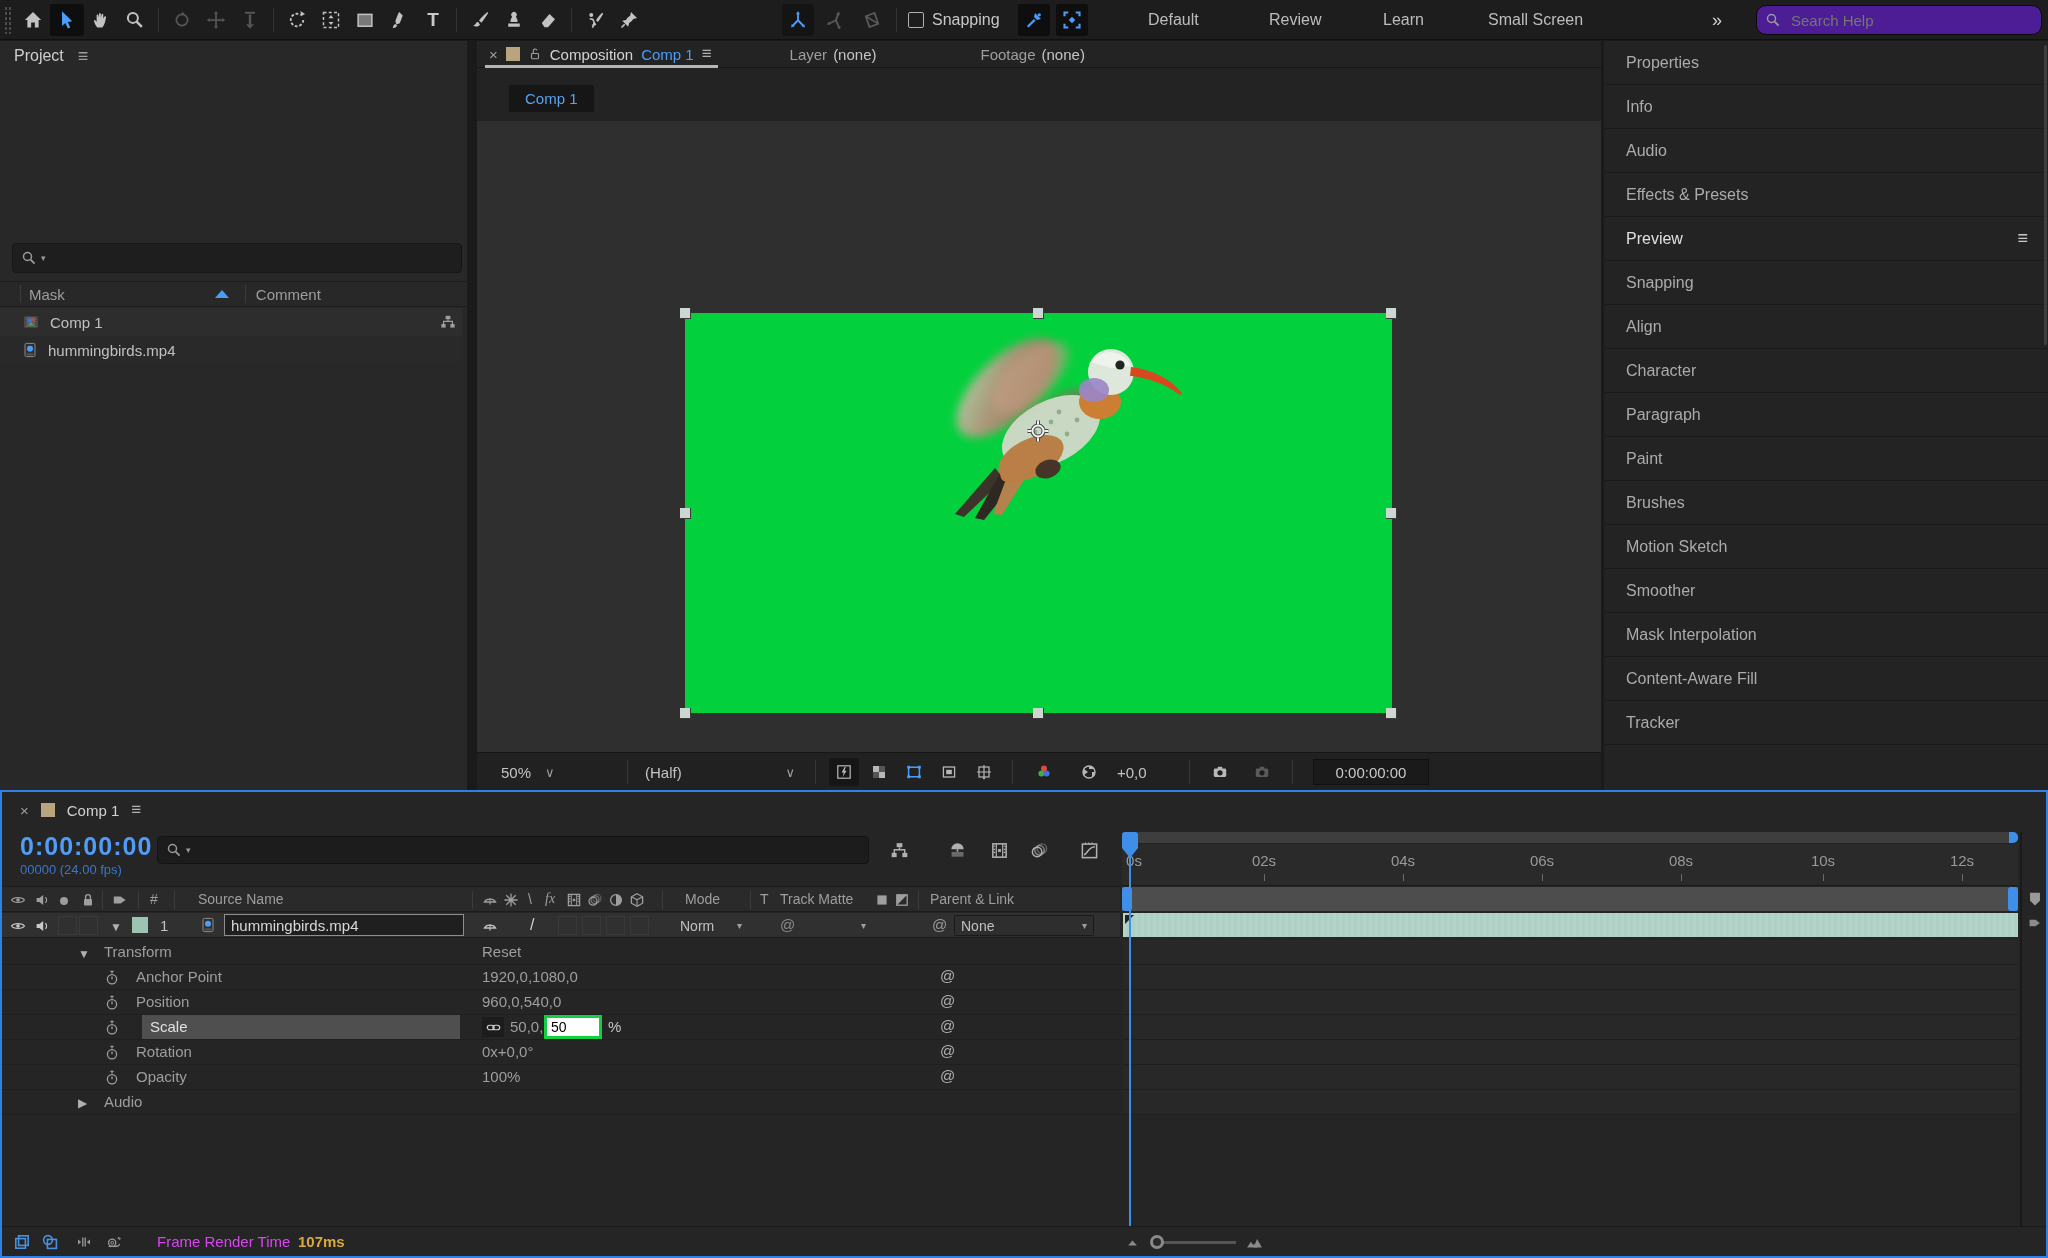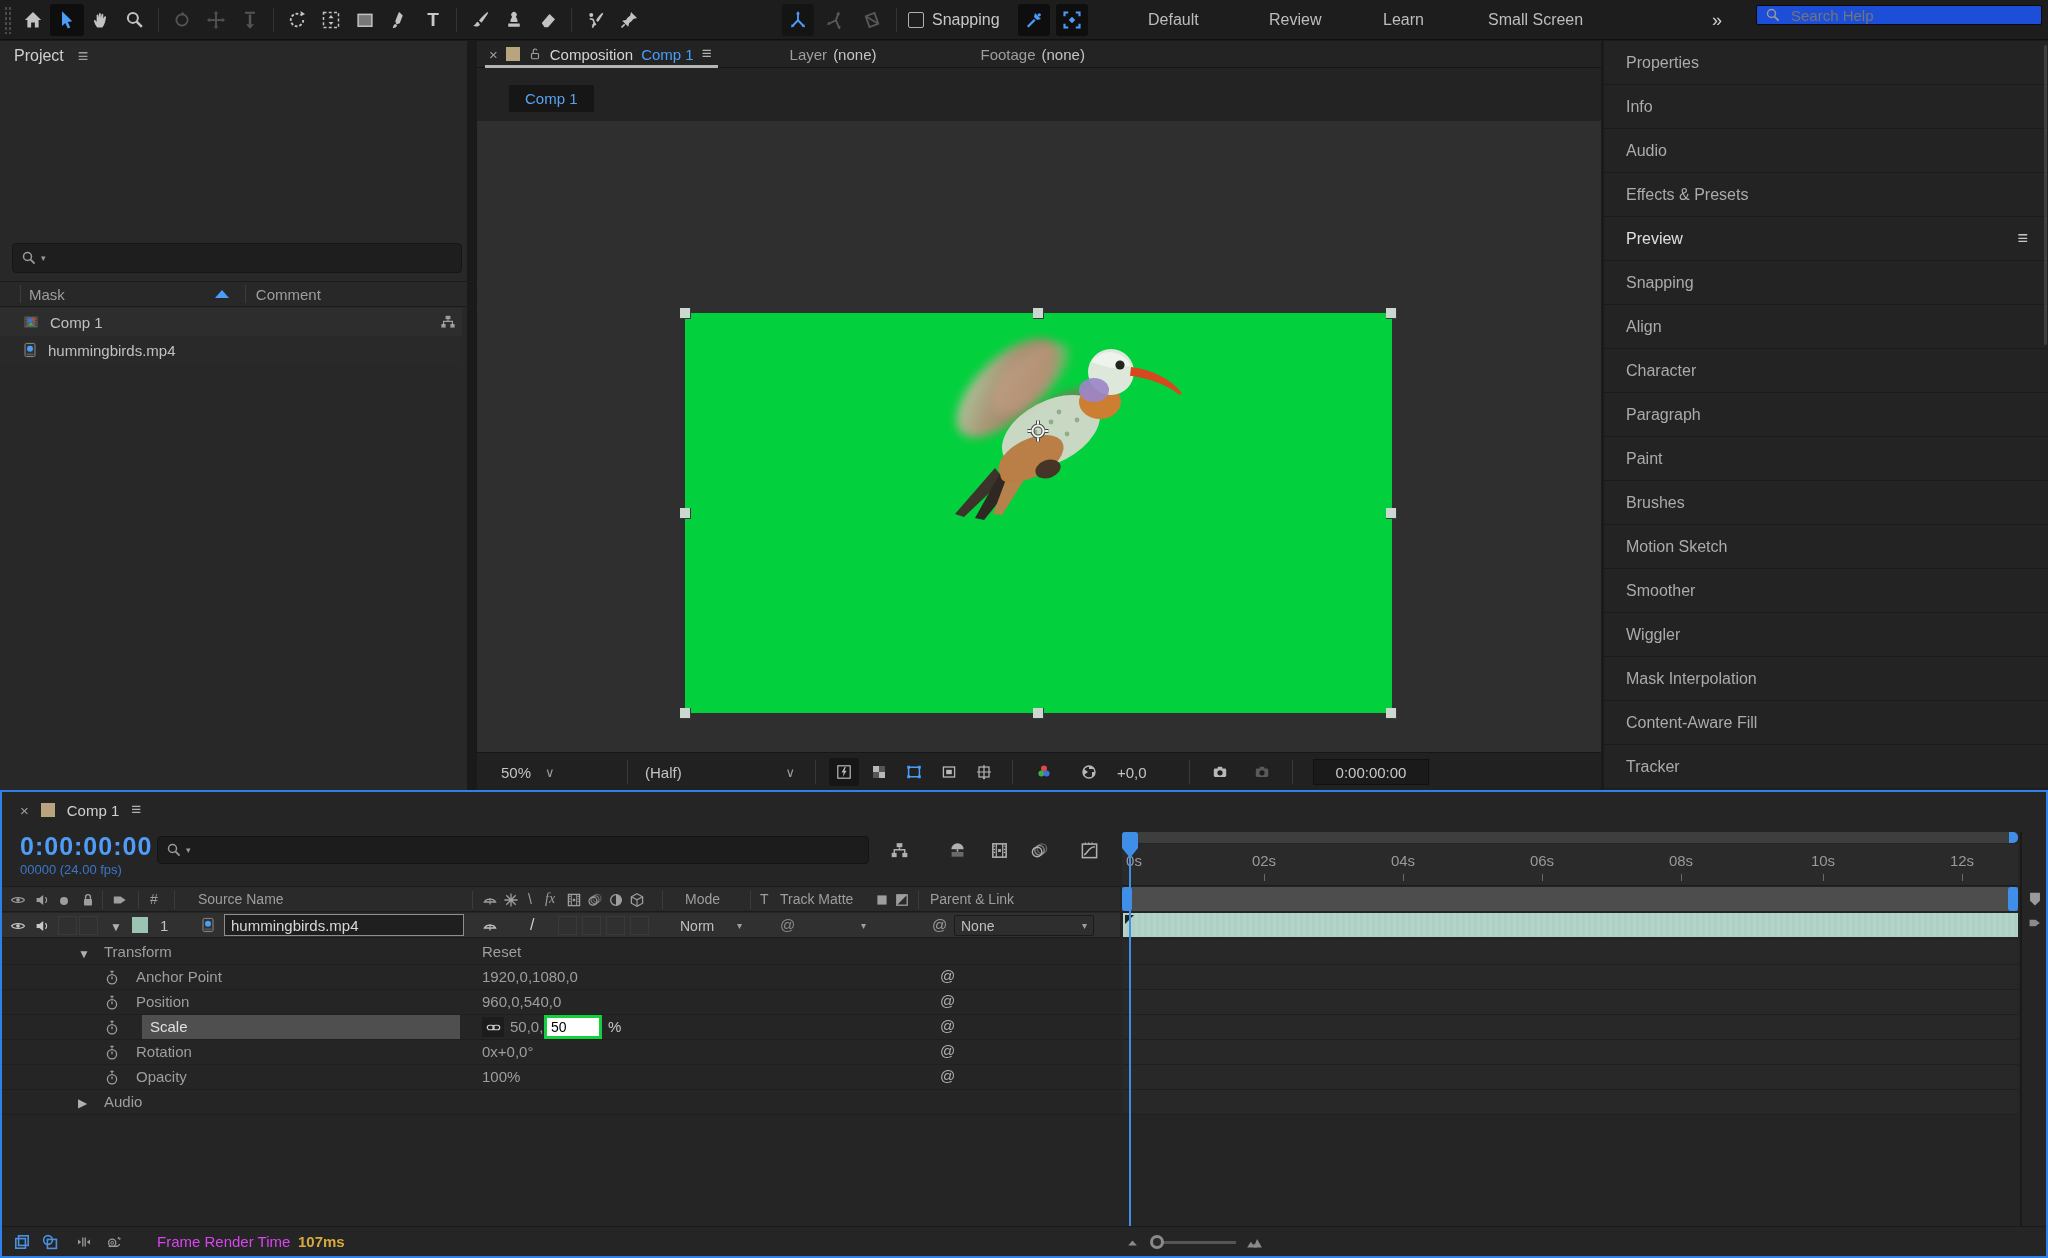--- a/index.html
+++ b/index.html
@@ -18,22 +18,22 @@
   .tbtn { width:34px; height:32px; display:flex; align-items:center; justify-content:center;
     color:#c2c2c2; border-radius:3px; position:relative; }
   .tbtn svg.ic { width:20px; height:20px; }
   .tbtn.sel { background:#0e0e0e; color:#4a9df8; }
   .tbtn.gray { color:#555; }
   .tsep { width:1px; height:24px; background:#333; margin:0 6px; }
   .dots { width:8px; height:28px; margin:0 4px 0 4px;
     background:radial-gradient(#4a4a4a 1px, transparent 1.2px); background-size:4px 5px; }
   .ws-tab { position:absolute; top:0; height:40px; display:flex; align-items:center;
     color:#bdbdbd; font-size:16px; }
-  #searchhelp { position:absolute; right:6px; top:5px; width:286px; height:20px;
-    background:#1d4ed8; border:1px solid #0a0a0a; border-radius:2px; display:flex;
+  #searchhelp { position:absolute; right:6px; top:5px; width:286px; height:30px;
+    background:#4c1d95; border:1px solid #0a0a0a; border-radius:10px; display:flex;
     align-items:center; padding:0 8px; gap:10px; color:#9a9a9a; }
   #searchhelp input { background:transparent; border:none; outline:none; color:#bdbdbd;
     font-size:15px; width:200px; font-family:"Liberation Sans",sans-serif; }
   .chk { width:16px; height:16px; border:1.7px solid #b0b0b0; border-radius:2px; }
   .snapbtn { width:32px; height:32px; background:#0e0e0e; border-radius:3px;
     display:flex; align-items:center; justify-content:center; color:#4a9df8; }
 
   
   #project { left:0; top:41px; width:467px; height:749px; background:#282828; }
   #project .p-head { height:30px; display:flex; align-items:center; gap:14px;
@@ -776,23 +776,20 @@
   <div class="sb-item">
       <span>Brushes</span>
     </div>
   <div class="sb-item">
       <span>Motion Sketch</span>
     </div>
   <div class="sb-item">
       <span>Smoother</span>
     </div>
   <div class="sb-item">
-      <span>Wiggler</span>
-    </div>
-  <div class="sb-item">
       <span>Mask Interpolation</span>
     </div>
   <div class="sb-item">
       <span>Content-Aware Fill</span>
     </div>
   <div class="sb-item">
       <span>Tracker</span>
     </div>
   <div id="sb-scroll"></div>
 </div>

